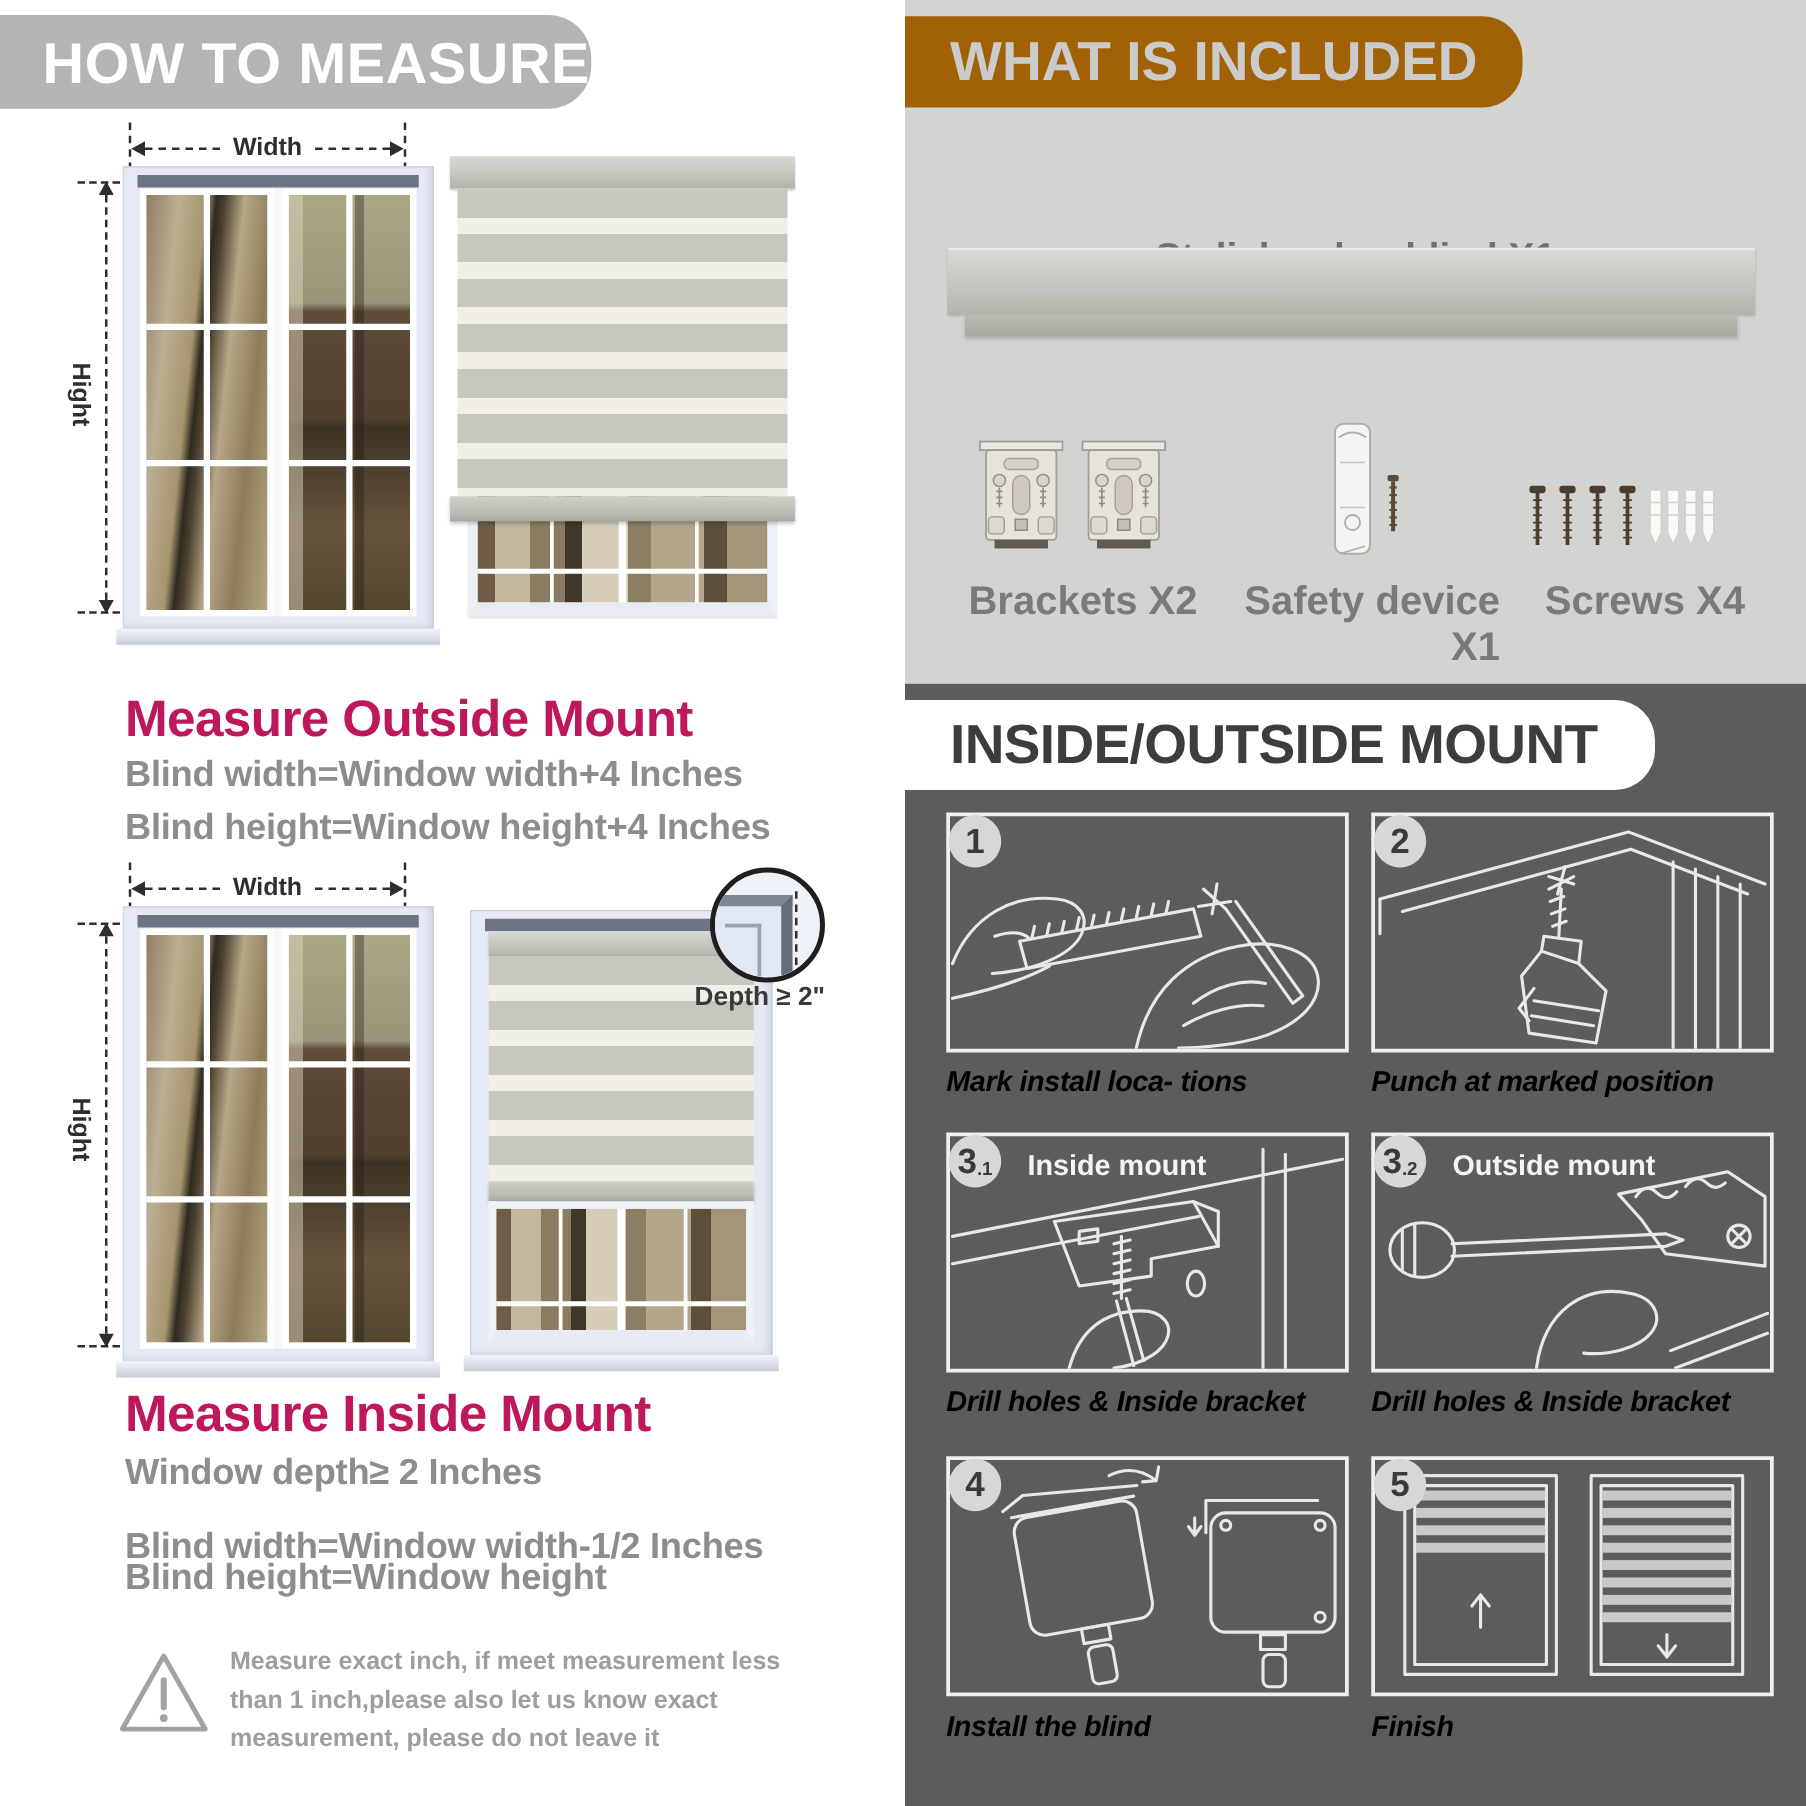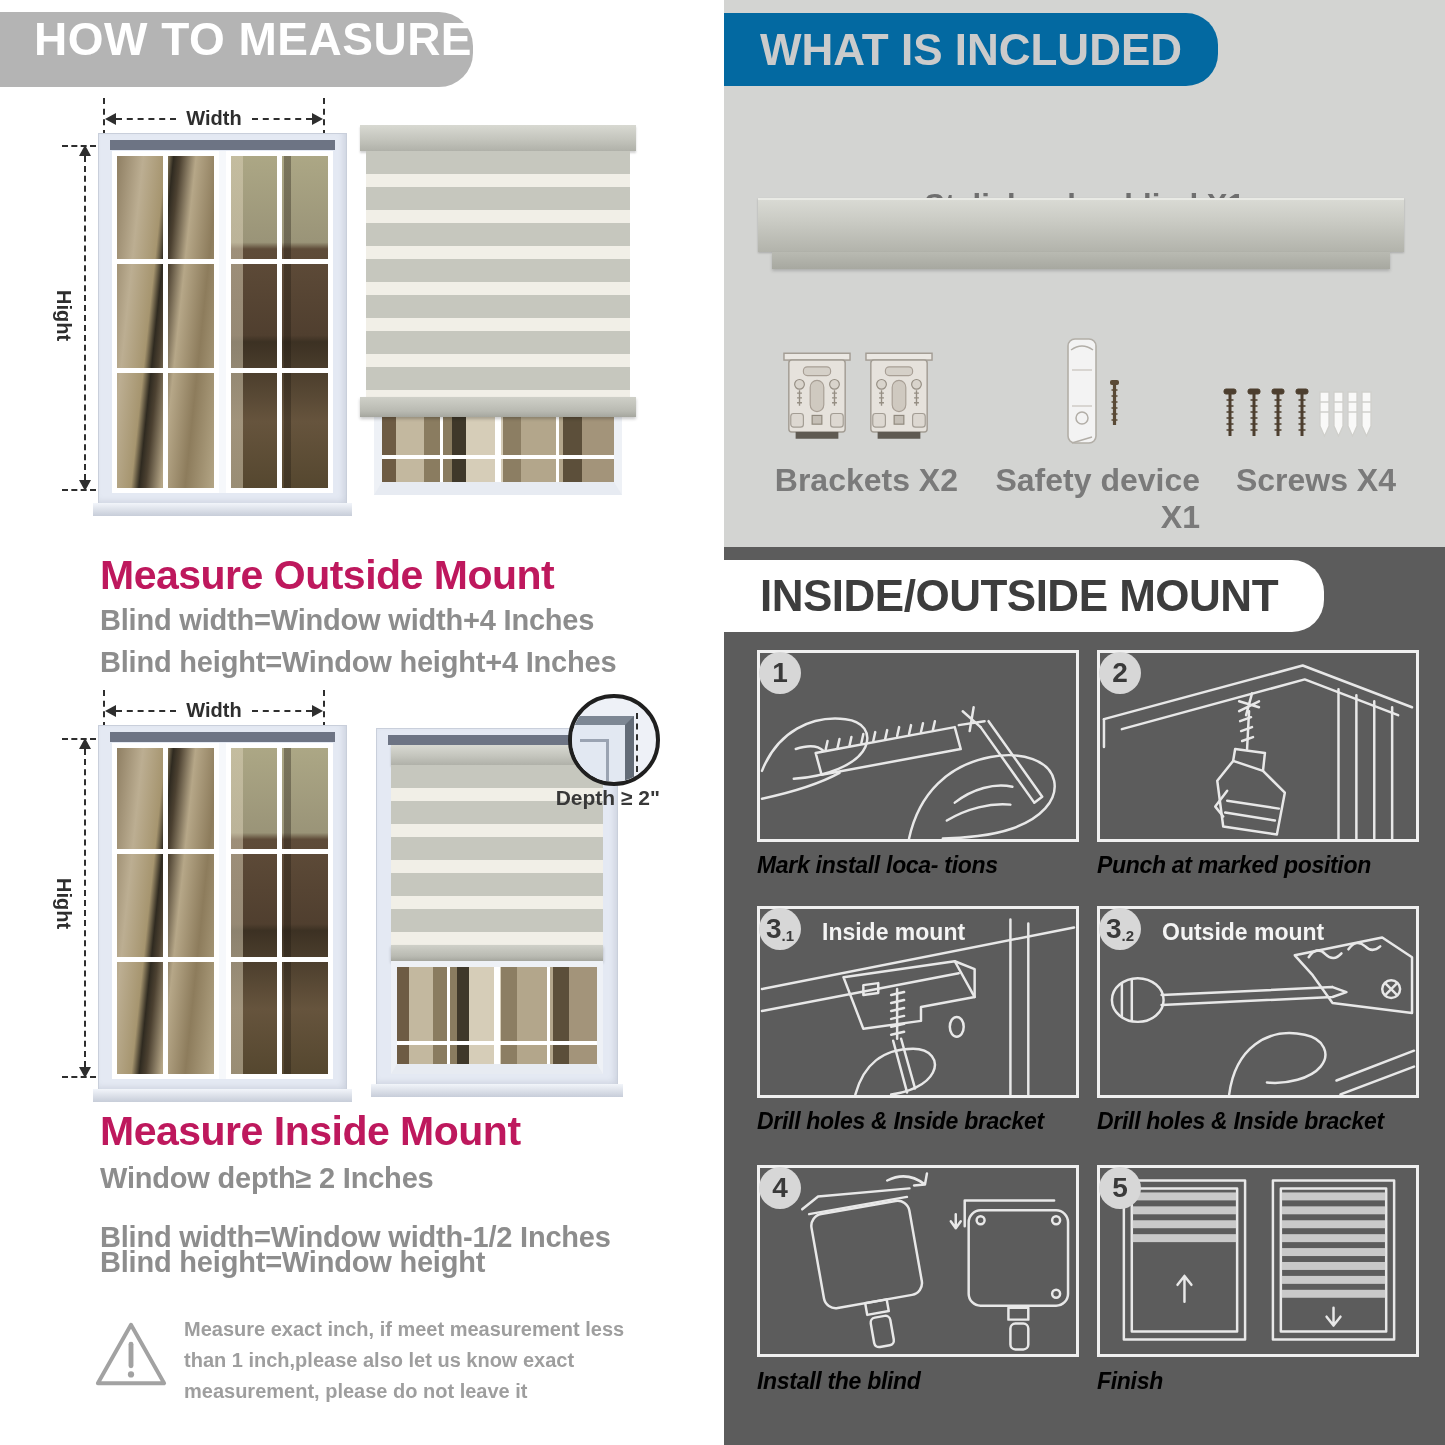--- a/index.html
+++ b/index.html
@@ -2,23 +2,23 @@
 <html><head>
 <meta charset="utf-8">
 <style>
   html,body{margin:0;padding:0;background:#ffffff;}
   .canvas{position:relative;width:1445px;height:1445px;background:#ffffff;overflow:hidden;
           font-family:"Liberation Sans",sans-serif;}
   .abs{position:absolute;}
 
   
   .banner-left{left:0;top:12px;width:473px;height:75px;background:#b4b4b4;
-    border-radius:0 34px 34px 0;display:flex;align-items:flex-start;}
+    border-radius:0 34px 34px 0;display:flex;align-items:center;}
   .banner-left span{color:#ffffff;font-size:46px;font-weight:bold;padding-left:34px;letter-spacing:.5px;}
-  .banner-included{left:724px;top:13px;width:494px;height:73px;background:#0369a1;
+  .banner-included{left:724px;top:13px;width:494px;height:73px;background:#a16207;
     border-radius:0 32px 32px 0;display:flex;align-items:center;}
   .banner-included span{color:#cbcbcb;font-size:44px;font-weight:bold;padding-left:36px;}
   .banner-mount{left:724px;top:560px;width:600px;height:72px;background:#ffffff;
     border-radius:0 32px 32px 0;display:flex;align-items:center;z-index:3;}
   .banner-mount span{color:#3d3d3d;font-size:44px;font-weight:bold;padding-left:36px;letter-spacing:-.5px;}
 
   
   .panel-light{left:724px;top:0;width:721px;height:547px;background:#d3d4d2;}
   .panel-dark{left:724px;top:547px;width:721px;height:898px;background:#5c5c5c;}
 

